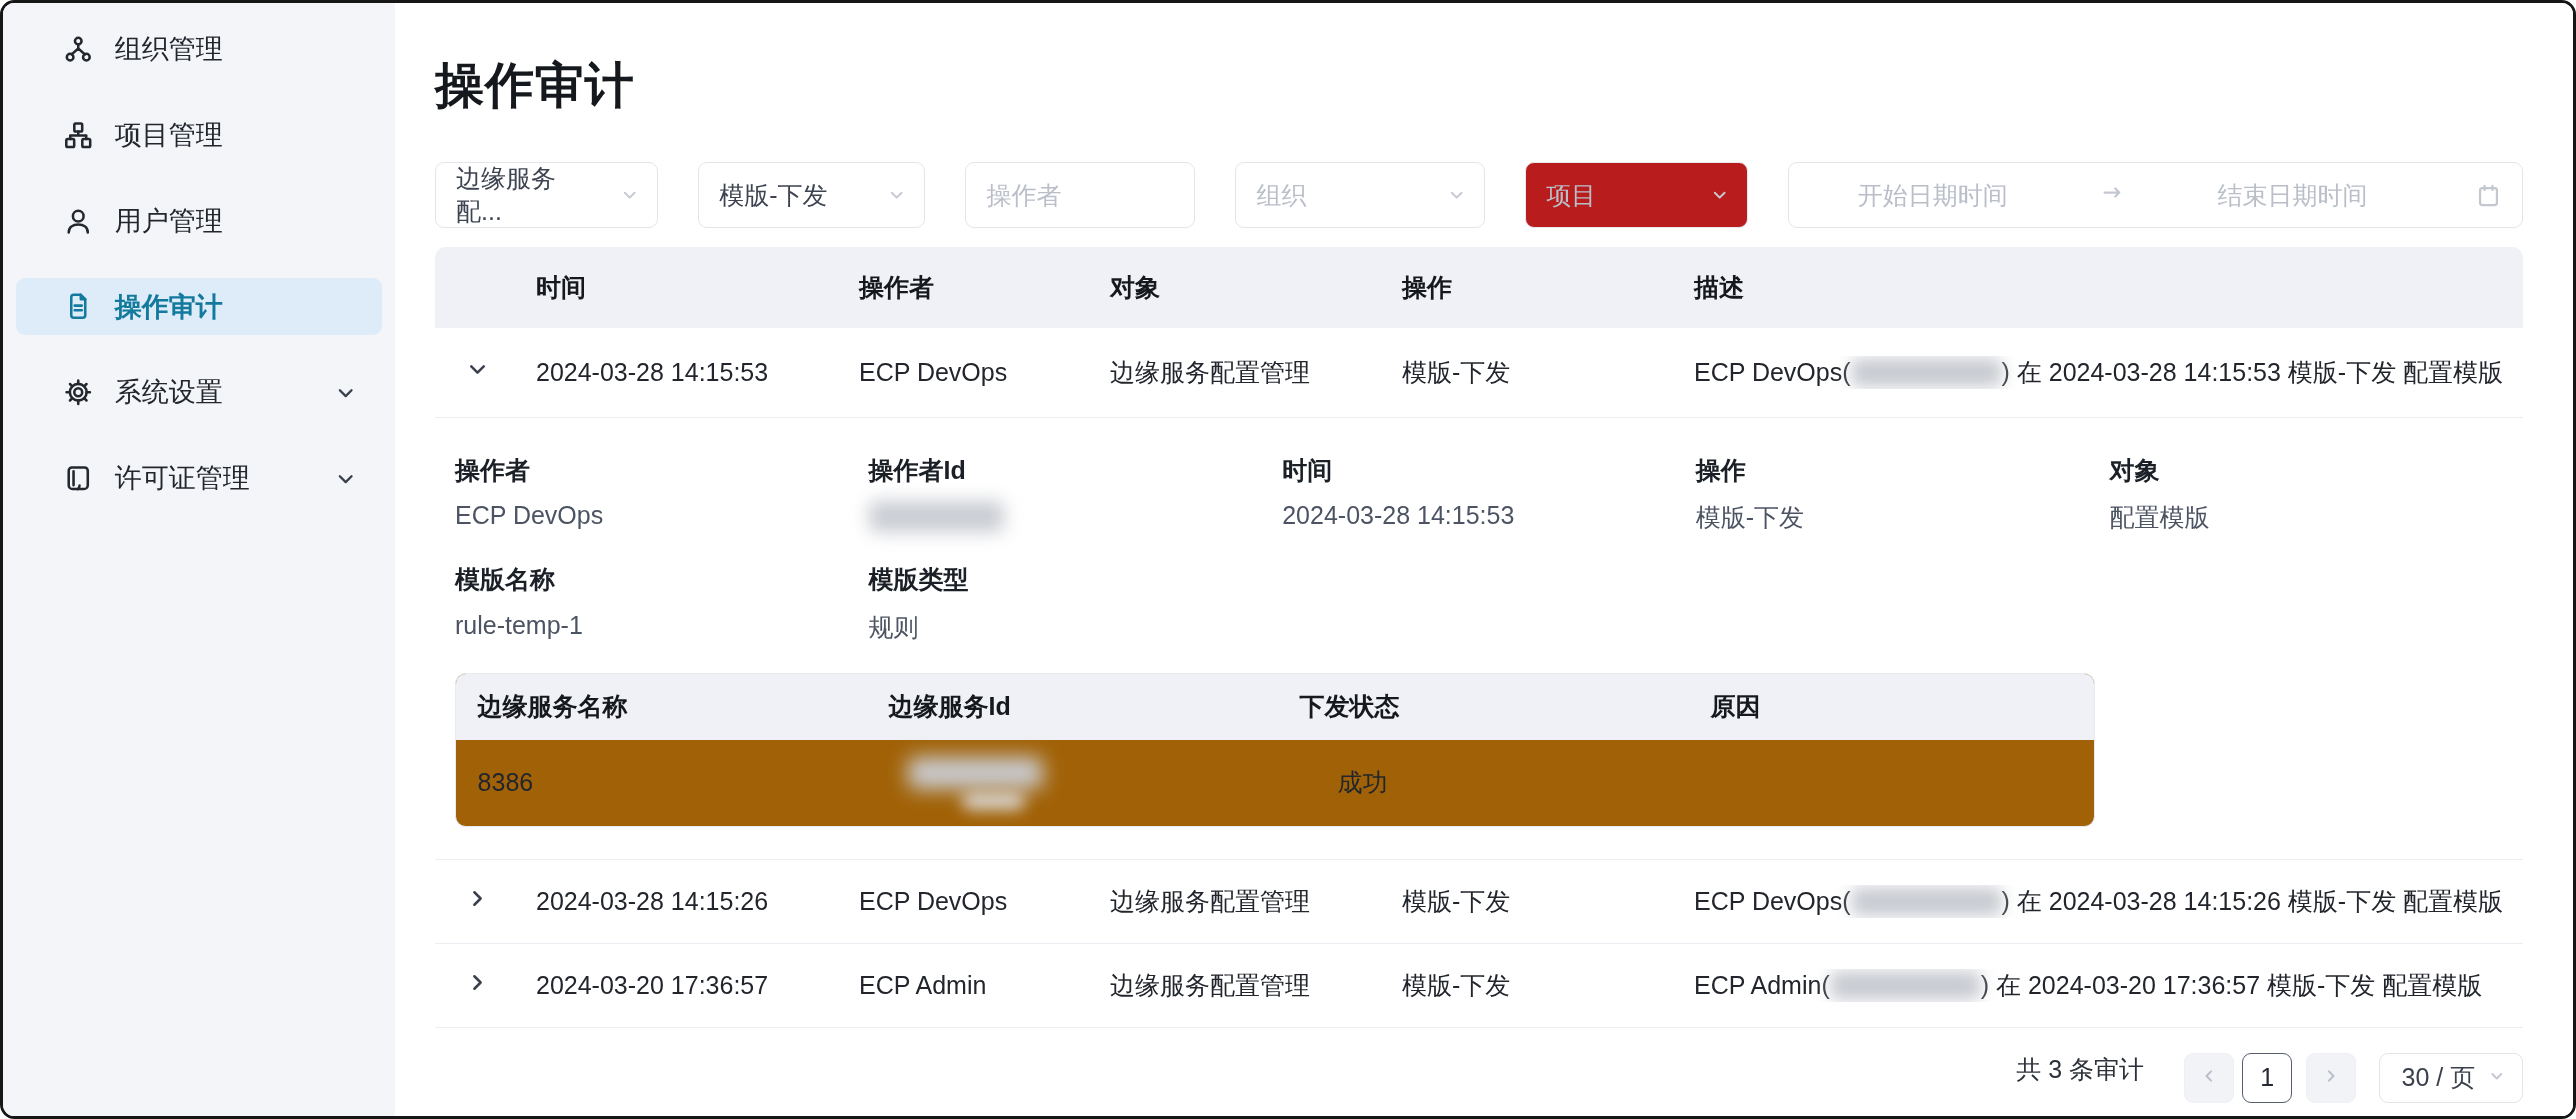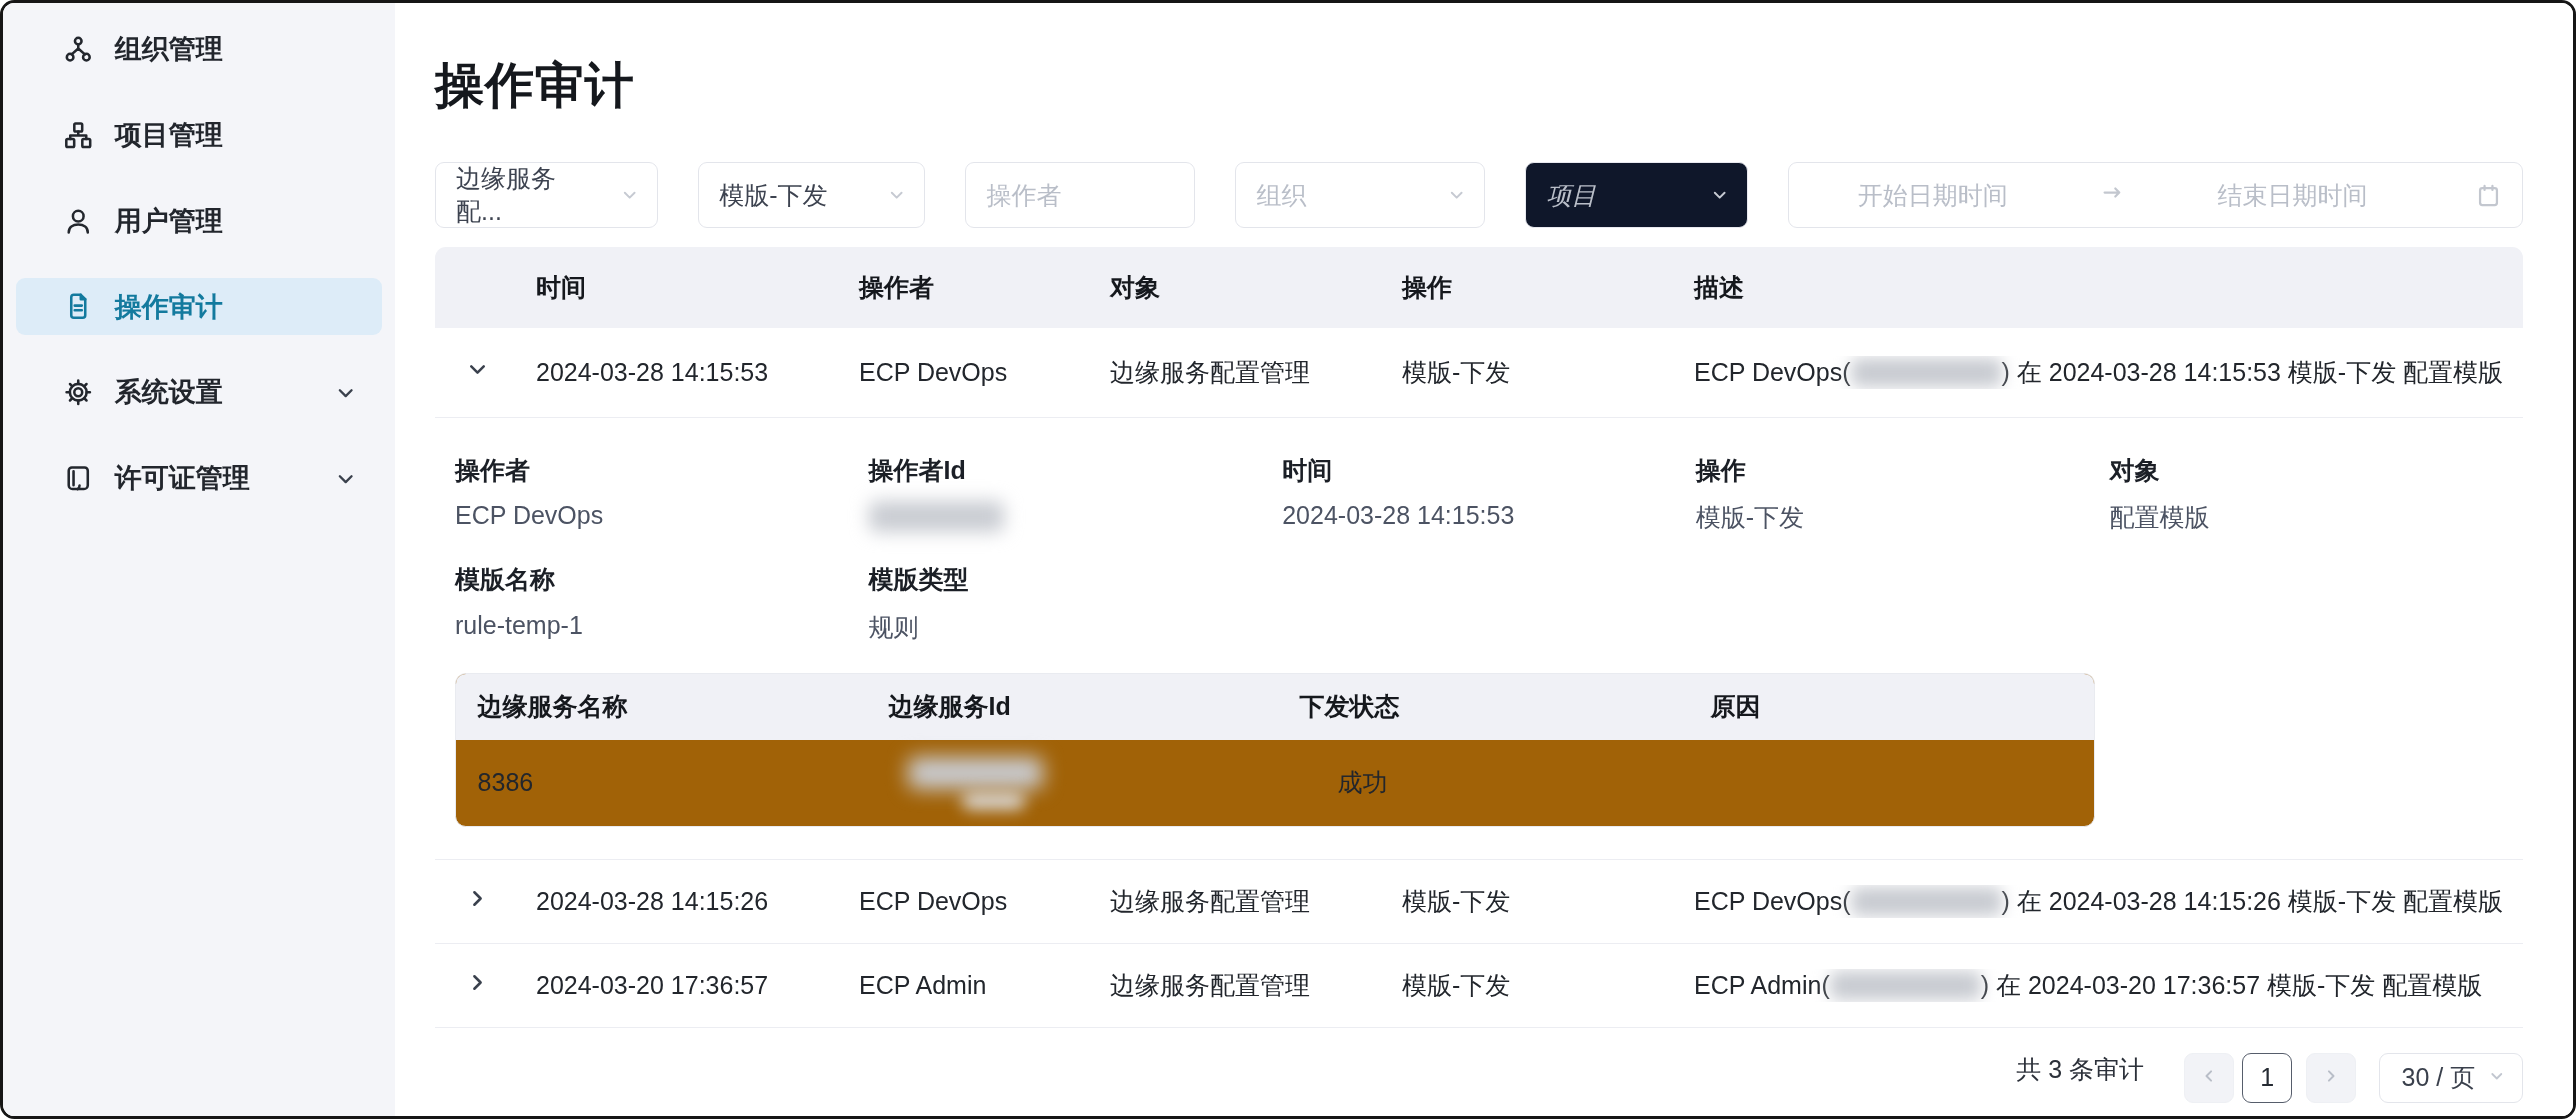--- a/index.html
+++ b/index.html
@@ -13,21 +13,21 @@
   }
 
   
   .sidebar {
     width:392px; flex:0 0 392px; background:#f4f5f9;
     display:flex; flex-direction:column; padding-top:1.8px;
   }
   .side-item {
     display:flex; align-items:center; gap:21.6px;
     height:57px; margin:14.4px 12.6px; padding:0 25px 0 47px;
-    border-radius:9px; font-size:27px; font-weight:700; color:#22262d;
+    border-radius:9px; font-size:27px; font-weight:400; color:#22262d;
     cursor:pointer; flex:0 0 auto;
   }
   .side-item:first-child { margin-top:16px; }
   .side-item.active { background:#ddecf8; color:#137a9e; font-weight:700; }
   .side-item .ico { width:30.5px; height:30.5px; flex:0 0 30.5px; display:flex; }
   .side-item .ico svg { width:30.5px; height:30.5px; stroke:#23272e; fill:none; stroke-width:2; stroke-linecap:round; stroke-linejoin:round; }
   .side-item.active .ico svg { stroke:#137a9e; }
   .side-item .chev { margin-left:auto; display:flex; }
   .side-item .chev svg { width:23.4px; height:23.4px; stroke:#3a414d; fill:none; stroke-width:2.4; stroke-linecap:round; stroke-linejoin:round; }
 
@@ -38,21 +38,21 @@
   
   .filters { margin-top:43px; display:flex; gap:40px; align-items:center; }
   .ctrl {
     height:66px; border:1.8px solid #e3e5eb; border-radius:9px;
     display:flex; align-items:center; font-size:25px; background:#fff; color:#3d4350;gap:32px;
   }
   .select { justify-content:space-between; padding:0 16px 0 20px; cursor:pointer; }
   .select .sel-chev { display:flex; }
   .select .sel-chev svg { width:23.4px; height:23.4px; stroke:#c6cad2; fill:none; stroke-width:2; stroke-linecap:round; stroke-linejoin:round; }
   .ph { color:#b9bec8; }
-  .ctrl.disabled { background:#0f172a; border-color:#e8e9ef; cursor:not-allowed;font-style:italic; }
+  .ctrl.disabled { background:#b91c1c; border-color:#e8e9ef; cursor:not-allowed; }
   .ctrl.disabled .ph { color:#b9bec8; }
   input.ctrl { padding:0 20px; outline:none; width:230px; }
   input.ctrl::placeholder { color:#b9bec8; }
   .w1{width:226px} .w2{width:230px} .w4{width:253px} .w5{width:226px}
   .daterange { width:745px; padding:0 20px 0 9px; cursor:pointer; }
   .daterange .slot { flex:1; text-align:center; color:#b9bec8; }
   .daterange .arrow svg { width:27px; height:27px; stroke:#c3c7cf; fill:none; stroke-width:2; stroke-linecap:round; stroke-linejoin:round; }
   .daterange .cal { margin-left:16px; display:flex; }
   .daterange .cal svg { width:27px; height:27px; stroke:#c3c7cf; fill:none; stroke-width:2; stroke-linecap:round; stroke-linejoin:round; }
 

